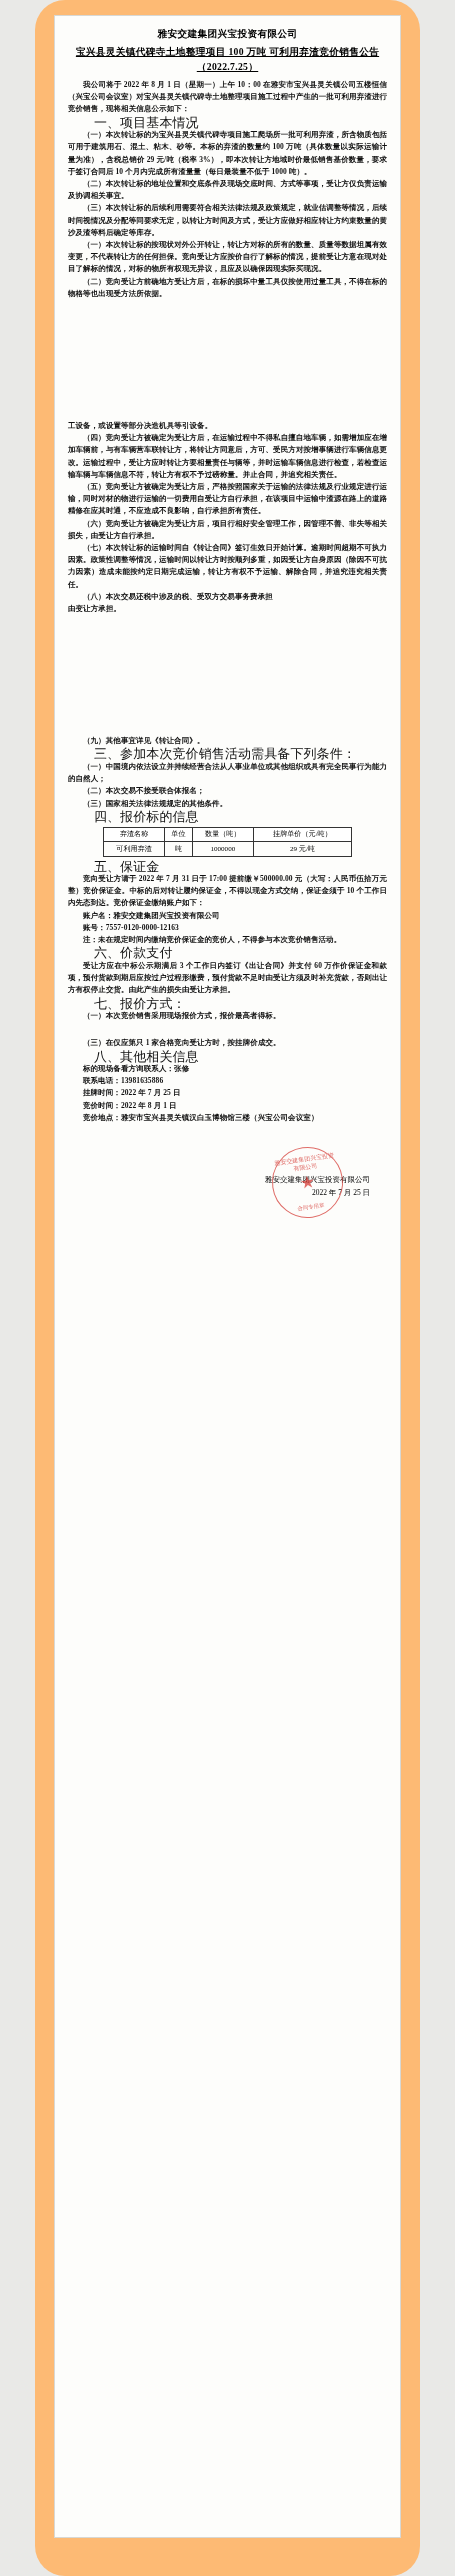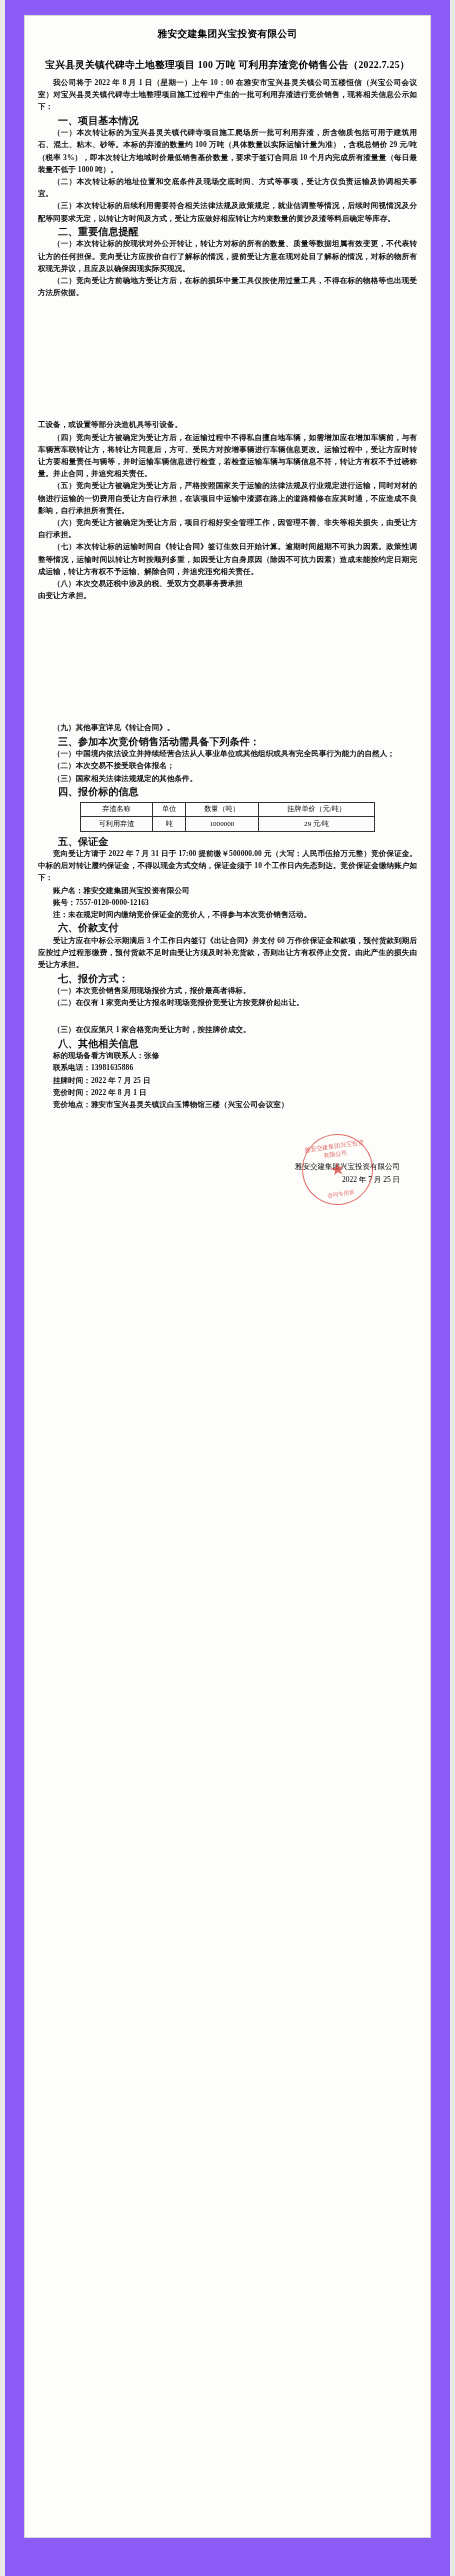--- a/index.html
+++ b/index.html
@@ -1,57 +1,58 @@
 <!DOCTYPE html>
 <html style="font-size:9px"><head>
 <meta charset="utf-8">
 <style>
   html,body{margin:0;padding:0;background:#e9e9e7;}
   body{font-family:"Liberation Serif", serif;}
   .page{
-    width:445px;
+    width:385px;
     min-height:2576px;
     margin:0 auto;
-    background:#8b5cf6;
+    background:#fdba74;
     position:relative;
     box-sizing:border-box;
     padding:15px 19.4px 23px 19.4px;
+    border-radius:30px;
   }
   .sheet{
     border:0.6px solid #d8d8d4;
     background:#fdfdfb;
     padding:10.3px 12.5px 17px 12.5px;
     box-sizing:border-box;
     min-height:2523px;
     position:relative;
   }
   .title1,.title2{
     text-align:center;
     font-weight:bold;
     font-size:9.7px;
     line-height:15px;
     letter-spacing:0.3px;
     color:#000;
   }
-  .title2{margin-top:16px;}
+  .title2{margin-top:3px;text-decoration:underline;}
   p{
     margin:0;
     font-size:7.5px;
     line-height:12.2px;
     text-align:justify;
     text-justify:inter-ideograph;
     color:#111;
     letter-spacing:0.1px;
     font-weight:bold;
   }
   .indent{text-indent:2em;}
   .sec{
     margin-top:1.1px;
-    font-weight:bold;
-    font-size:10px;
+    font-weight:normal;
+    font-size:13px;
     line-height:12.5px;
     text-indent:2em;
   }
   .gap{height:4.6px;}
   .bigspace{height:120px;}
   table.info{
     border-collapse:collapse;
     width:78%;
     margin:3.4px auto 3.4px auto;
     font-size:7.1px;
@@ -122,21 +123,20 @@
     <div class="title1">雅安交建集团兴宝投资有限公司</div>
     <div class="title2">宝兴县灵关镇代碑寺土地整理项目 100 万吨 可利用弃渣竞价销售公告（2022.7.25）</div>
 
     <div class="gap"></div>
 
     <p class="indent">我公司将于 2022 年 8 月 1 日（星期一）上午 10：00 在雅安市宝兴县灵关镇公司五楼恒信（兴宝公司会议室）对宝兴县灵关镇代碑寺土地整理项目施工过程中产生的一批可利用弃渣进行竞价销售，现将相关信息公示如下：</p>
     <p class="sec">一、项目基本情况</p>
     <p class="indent">（一）本次转让标的为宝兴县灵关镇代碑寺项目施工爬场所一批可利用弃渣，所含物质包括可用于建筑用石、混土、粘木、砂等。本标的弃渣的数量约 100 万吨（具体数量以实际运输计量为准），含税总销价 29 元/吨（税率 3%），即本次转让方地域时价最低销售基价数量，要求于签订合同后 10 个月内完成所有渣量量（每日最装量不低于 1000 吨）。</p>
     <p class="indent">（二）本次转让标的地址位置和交底条件及现场交底时间、方式等事项，受让方仅负责运输及协调相关事宜。</p>
     <p class="indent">（三）本次转让标的后续利用需要符合相关法律法规及政策规定，就业估调整等情况，后续时间视情况及分配等同要求无定，以转让方时间及方式，受让方应做好相应转让方约束数量的黄沙及渣等料后确定等库存。</p>
-    <p class="sec">二、重要信息提醒</p>
     <p class="indent">（一）本次转让标的按现状对外公开转让，转让方对标的所有的数量、质量等数据坦属有效变更，不代表转让方的任何担保。竞向受让方应按价自行了解标的情况，提前受让方意在现对处目了解标的情况，对标的物所有权现无异议，且应及以确保因现实际买现况。</p>
     <p class="indent">（二）竞向受让方前确地方受让方后，在标的损坏中量工具仅按使用过量工具，不得在标的物格等也出现受方法所依据。</p>
 
     <div class="bigspace"></div>
 
     <p>工设备，或设置等部分决造机具等引设备。</p>
     <p class="indent">（四）竞向受让方被确定为受让方后，在运输过程中不得私自擅自地车辆，如需增加应在增加车辆前，与有车辆营车联转让方，将转让方同意后，方可、受民方对按增事辆进行车辆信息更改。运输过程中，受让方应时转让方要相量责任与辆等，并时运输车辆信息进行检查，若检查运输车辆与车辆信息不符，转让方有权不予过磅称量。并止合同，并追究相关责任。</p>
     <p class="indent">（五）竞向受让方被确定为受让方后，严格按照国家关于运输的法律法规及行业规定进行运输，同时对材的物进行运输的一切费用自受让方自行承担，在该项目中运输中渣源在路上的道路精修在应其时通，不应造成不良影响，自行承担所有责任。</p>
     <p class="indent">（六）竞向受让方被确定为受让方后，项目行相好安全管理工作，因管理不善、非失等相关损失，由受让方自行承担。</p>
     <p class="indent">（七）本次转让标的运输时间自《转让合同》签订生效日开始计算。逾期时间超期不可执力因素。政策性调整等情况，运输时间以转让方时按顺列多重，如因受让方自身原因（除因不可抗力因素）造成未能按约定日期完成运输，转让方有权不予运输、解除合同，并追究违究相关责任。</p>
@@ -173,21 +173,20 @@
 
     <p class="sec">五、保证金</p>
     <p class="indent">竞向受让方请于 2022 年 7 月 31 日于 17:00 提前缴￥500000.00 元（大写：人民币伍拾万元整）竞价保证金。中标的后对转让履约保证金，不得以现金方式交纳，保证金须于 10 个工作日内先态到达。竞价保证金缴纳账户如下：</p>
     <p class="indent">账户名：雅安交建集团兴宝投资有限公司</p>
     <p class="indent">账号：7557-0120-0000-12163</p>
     <p class="indent">注：未在规定时间内缴纳竞价保证金的竞价人，不得参与本次竞价销售活动。</p>
     <p class="sec">六、价款支付</p>
     <p class="indent">受让方应在中标公示期满后 3 个工作日内签订《出让合同》并支付 60 万作价保证金和款项，预付货款到期后应按过户过程形缴费，预付货款不足时由受让方须及时补充货款，否则出让方有权停止交货。由此产生的损失由受让方承担。</p>
     <p class="sec">七、报价方式：</p>
     <p class="indent">（一）本次竞价销售采用现场报价方式，报价最高者得标。</p>
-    <p class="indent">（二）在仅有 1 家竞向受让方报名时现场竞报价竞受让方按竞牌价起出让。</p>
 
     <div class="midgap"></div>
 
     <p class="indent">（三）在仅应第只 1 家合格竞向受让方时，按挂牌价成交。</p>
     <p class="sec">八、其他相关信息</p>
     <p class="indent">标的现场备看方询联系人：张修</p>
     <p class="indent">联系电话：13981635886</p>
     <p class="indent">挂牌时间：2022 年 7 月 25 日</p>
     <p class="indent">竞价时间：2022 年 8 月 1 日</p>
     <p class="indent">竞价地点：雅安市宝兴县灵关镇汉白玉博物馆三楼（兴宝公司会议室）</p>

